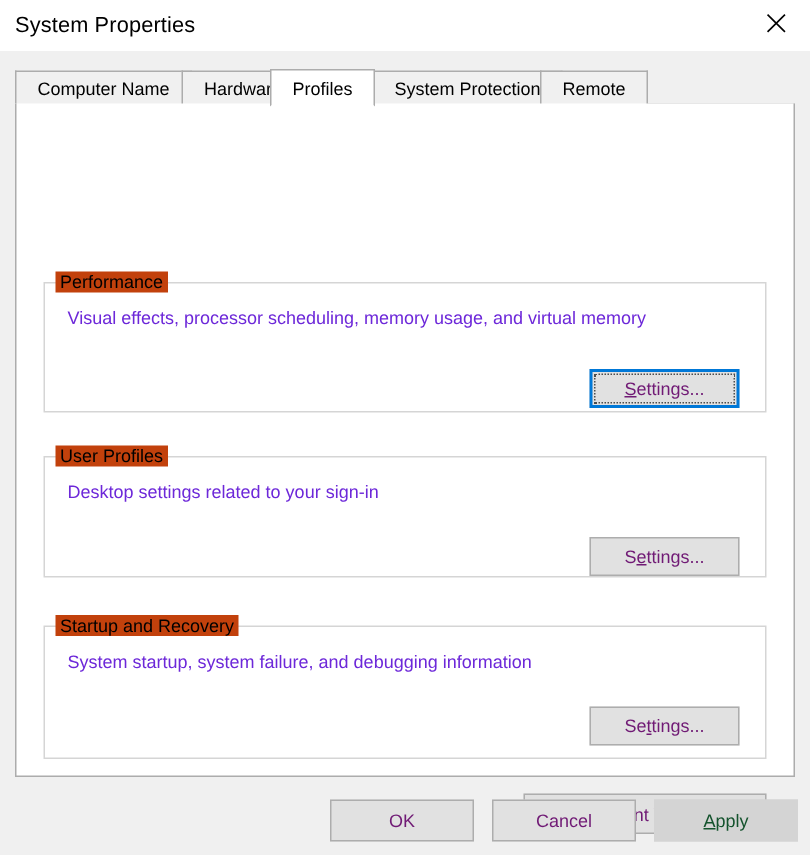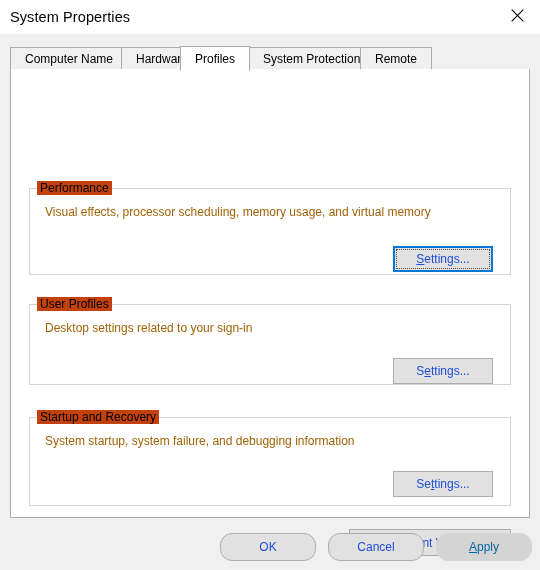--- a/index.html
+++ b/index.html
@@ -128,80 +128,80 @@
     background: #c2410c;
     font-size: 12px;
     color: #000000;
     white-space: nowrap;
     z-index: 2;
   }
   .gb-desc {
     position: absolute;
     left: 16px; top: 24px;
     font-size: 12px;
-    color: #a16207;
+    color: #6d28d9;
     white-space: nowrap;
     z-index: 2;
   }
 
   #group-performance { top: 112px; height: 94px; }
   #group-userprofiles { top: 228px; height: 88px; }
   #group-startup { top: 341px; height: 96px; }
 
   
   .btn {
     position: absolute;
     box-sizing: border-box;
     background: #e1e1e1;
     border: 1px solid #adadad;
     font-family: "Liberation Sans", sans-serif;
     font-size: 12px;
-    color: #1d4ed8;
+    color: #701a75;
     display: flex;
     align-items: center;
     justify-content: center;
     white-space: nowrap;
     cursor: default;
     padding: 0;
   }
   .btn.focused {
     border: 2px solid #0078d7;
     background: #e1e1e1;
   }
   .btn.focused .btn-inner {
     position: absolute;
     left: 1px; top: 1px; right: 1px; bottom: 1px;
     border: 1px dotted #4d4d4d;
     pointer-events: none;
   }
   .btn.disabled {
     background: #d4d4d4;
     border: 1px solid #d4d4d4;
-    color: #0369a1;
+    color: #14532d;
     justify-content: center;
   }
   .btn u { text-decoration: underline; text-underline-offset: 1px; }
 
   
   #btn-perf-settings   { right: 18px; top: 65px; width: 100px; height: 26px; }
   #btn-user-settings   { right: 18px; top: 61px; width: 100px; height: 26px; }
   #btn-startup-settings{ right: 18px; top: 61px; width: 100px; height: 26px; }
 
   #btn-env-vars {
     position: absolute;
     left: 338px; top: 460px;
     width: 162px; height: 27px;
   }
 
   
   #footer { position: absolute; left: 0; top: 518px; width: 540px; height: 52px; }
   .footer-btn {
     position: absolute;
     top: 15px;
-    width: 96px; height: 28px; border-radius: 12px;
+    width: 96px; height: 28px;
   }
   #btn-ok     { left: 220px; }
   #btn-cancel { left: 328px; }
   #btn-apply  { left: 436px; }
 </style>
 </head>
 <body>
 
 <div id="window">
 

